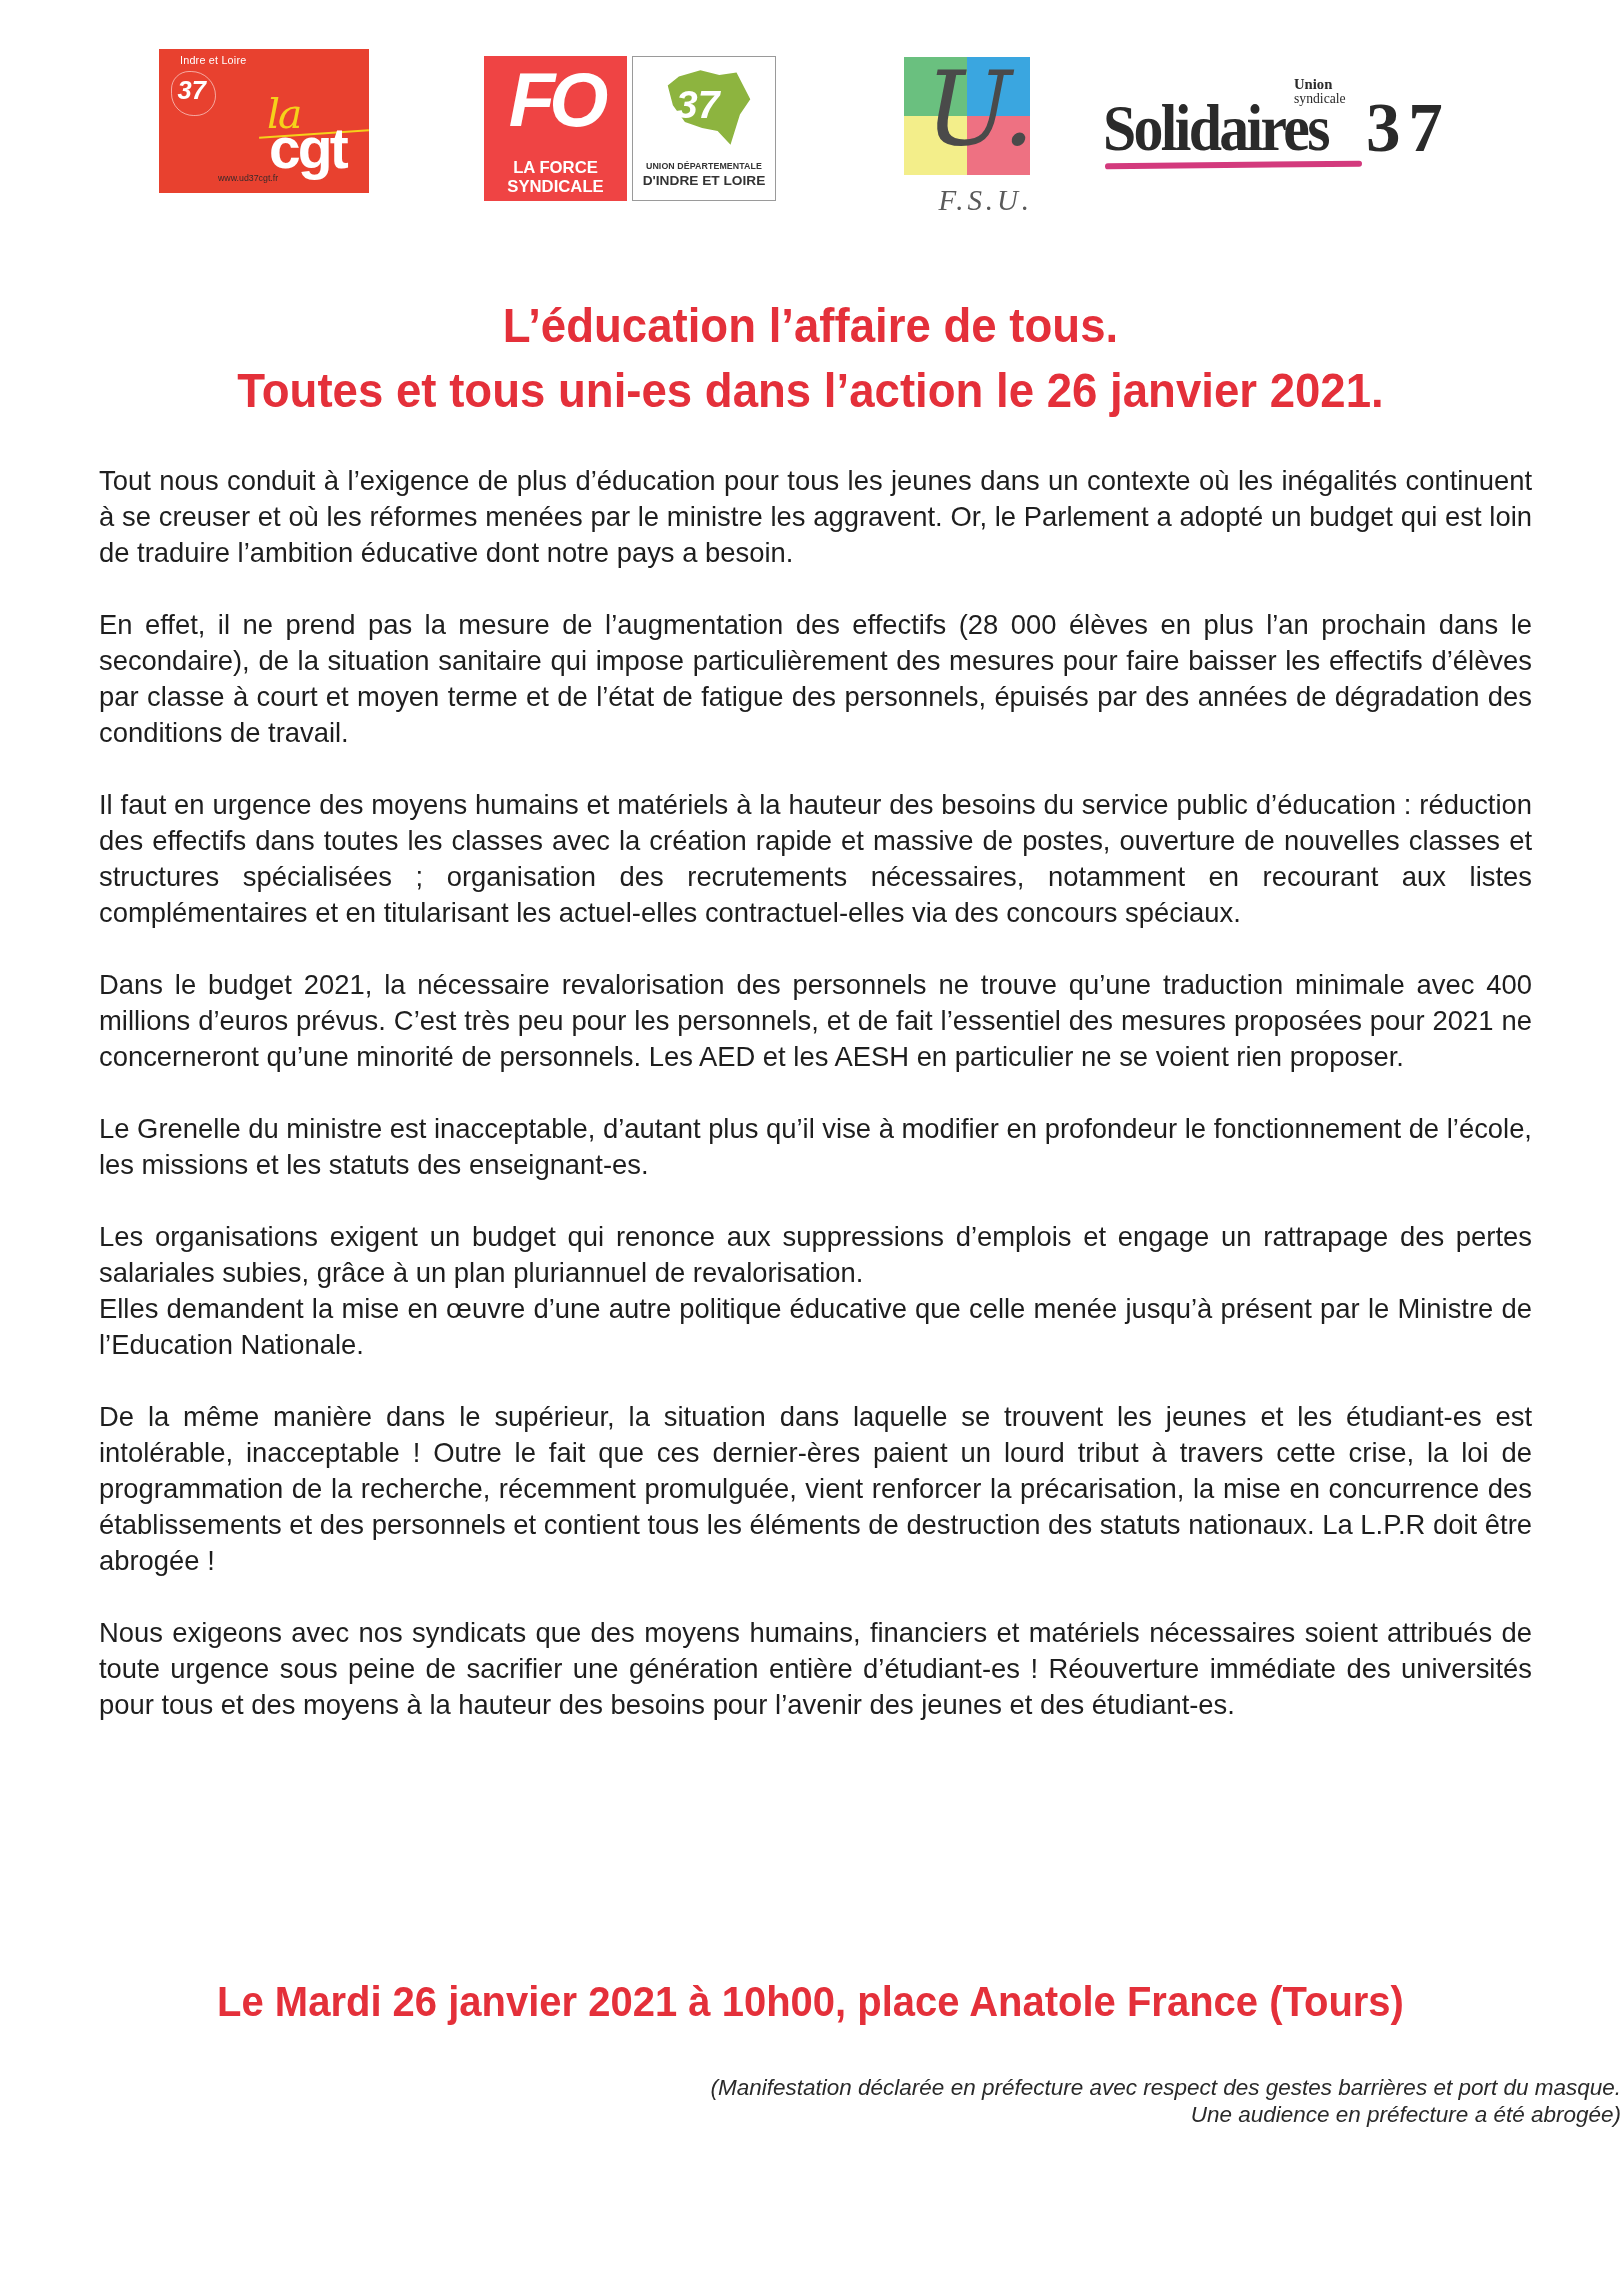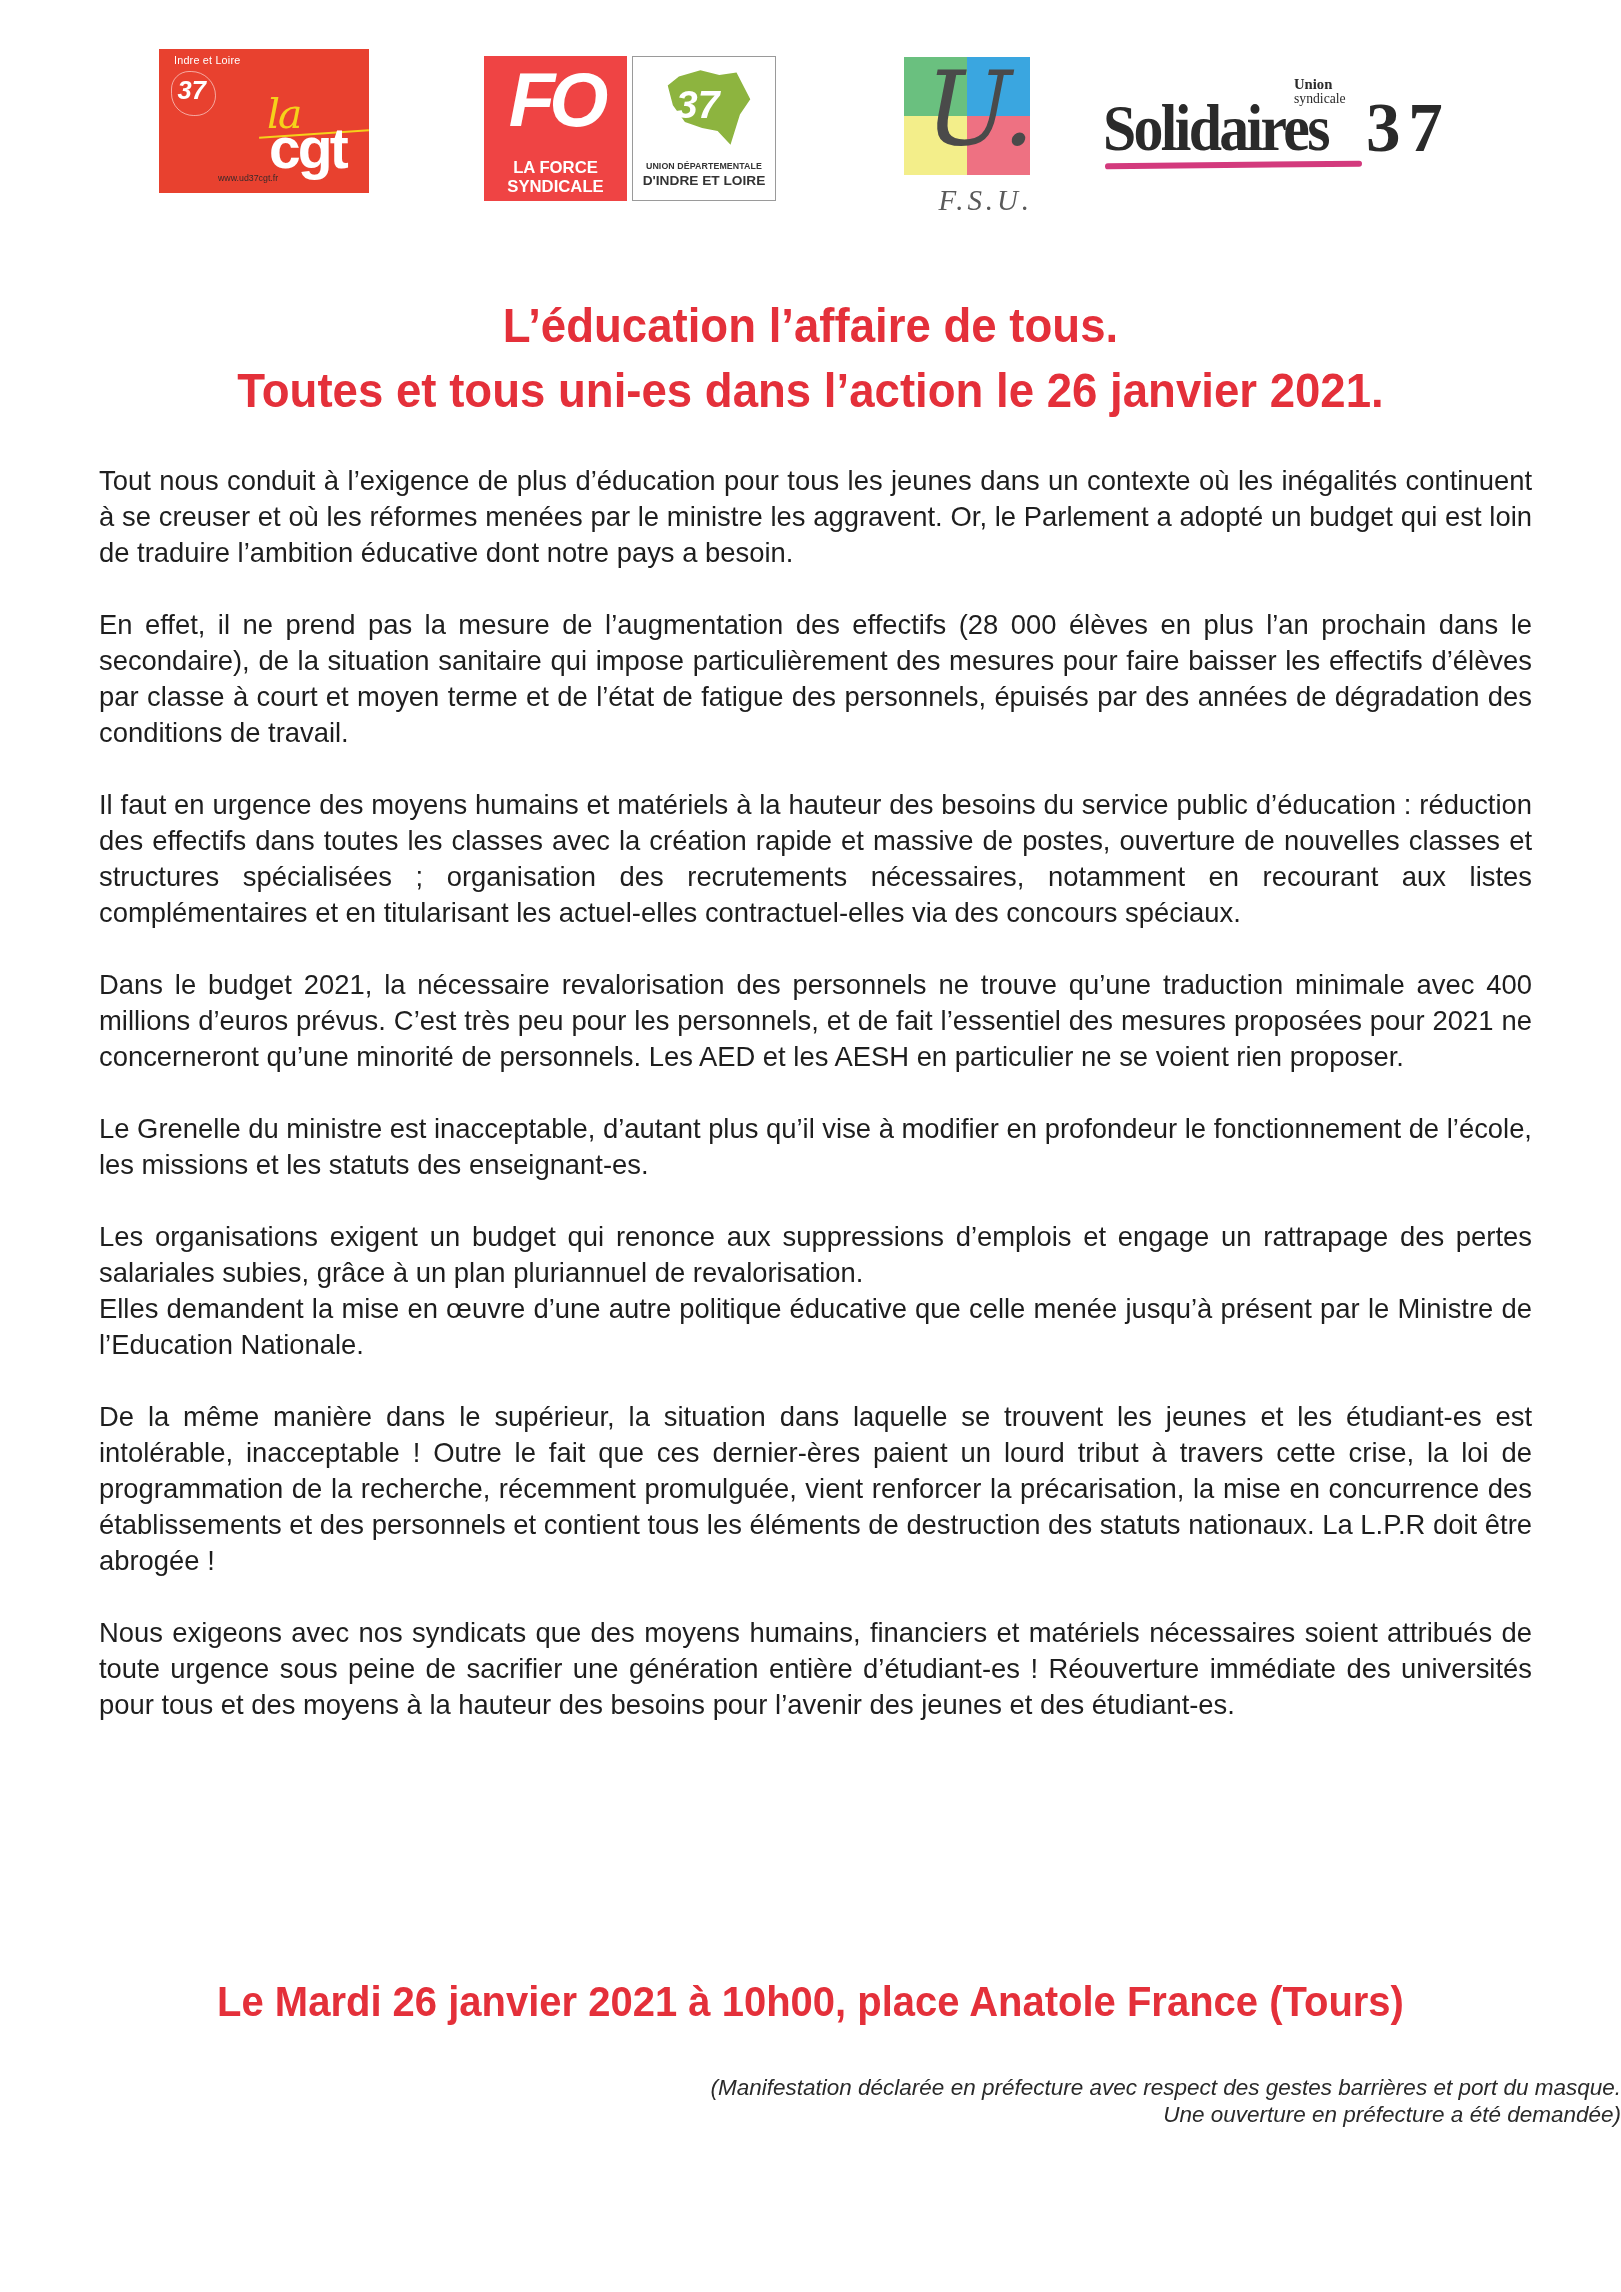--- a/index.html
+++ b/index.html
@@ -11,21 +11,21 @@
       font-family: "Liberation Sans", sans-serif;
       color: #1e1e1e;
     }
     
     .logos { position: absolute; left: 0; top: 0; width: 1621px; height: 235px; }
 
     .cgt {
       position: absolute; left: 159px; top: 49px; width: 210px; height: 144px;
       background: #e8412f; overflow: hidden;
     }
-    .cgt .dept { position: absolute; left: 15px; top: 4.9px; font-size: 10.8px; color: #fff; letter-spacing: 0.2px; }
+    .cgt .dept { position: absolute; left: 21px; top: 4.9px; font-size: 10.8px; color: #fff; letter-spacing: 0.2px; }
     .cgt .map37 {
       position: absolute; left: 11.8px; top: 21.6px; width: 43px; height: 43px;
       border: 1px solid rgba(255,255,255,0.55); border-radius: 40% 55% 45% 50%;
     }
     .cgt .num { position: absolute; left: 18.6px; top: 27.4px; font-size: 25.5px; font-style: italic; font-weight: bold; color: #fff; }
     .cgt .la {
       position: absolute; left: 108px; top: 41px; font-family: "DejaVu Serif", serif;
       font-style: italic; font-size: 41px; color: #f5d21a; letter-spacing: -2px;
     }
     .cgt .la-line { position: absolute; left: 100px; top: 84px; width: 110px; height: 2px; background: #f5d21a; transform: rotate(-4deg); }
@@ -180,15 +180,15 @@
   <p class="tight">Les organisations exigent un budget qui renonce aux suppressions d’emplois et engage un rattrapage des pertes salariales subies, grâce à un plan pluriannuel de revalorisation.</p>
   <p>Elles demandent la mise en œuvre d’une autre politique éducative que celle menée jusqu’à présent par le Ministre de l’Education Nationale.</p>
   <p>De la même manière dans le supérieur, la situation dans laquelle se trouvent les jeunes et les étudiant-es est intolérable, inacceptable ! Outre le fait que ces dernier-ères paient un lourd tribut à travers cette crise, la loi de programmation de la recherche, récemment promulguée, vient renforcer la précarisation, la mise en concurrence des établissements et des personnels et contient tous les éléments de destruction des statuts nationaux. La L.P.R doit être abrogée !</p>
   <p>Nous exigeons avec nos syndicats que des moyens humains, financiers et matériels nécessaires soient attribués de toute urgence sous peine de sacrifier une génération entière d’étudiant-es ! Réouverture  immédiate des universités pour tous et des moyens à la hauteur des besoins pour l’avenir des jeunes et des étudiant-es.</p>
 </div>
 
 <div class="event">Le Mardi 26 janvier 2021 à 10h00, place Anatole France (Tours)</div>
 
 <div class="note">
   <div>(Manifestation déclarée en préfecture avec respect des gestes barrières et port du masque.</div>
-  <div>Une ouverture en préfecture a été demandée)</div>
+  <div>Une audience en préfecture a été abrogée)</div>
 </div>
 
 
 </body></html>

